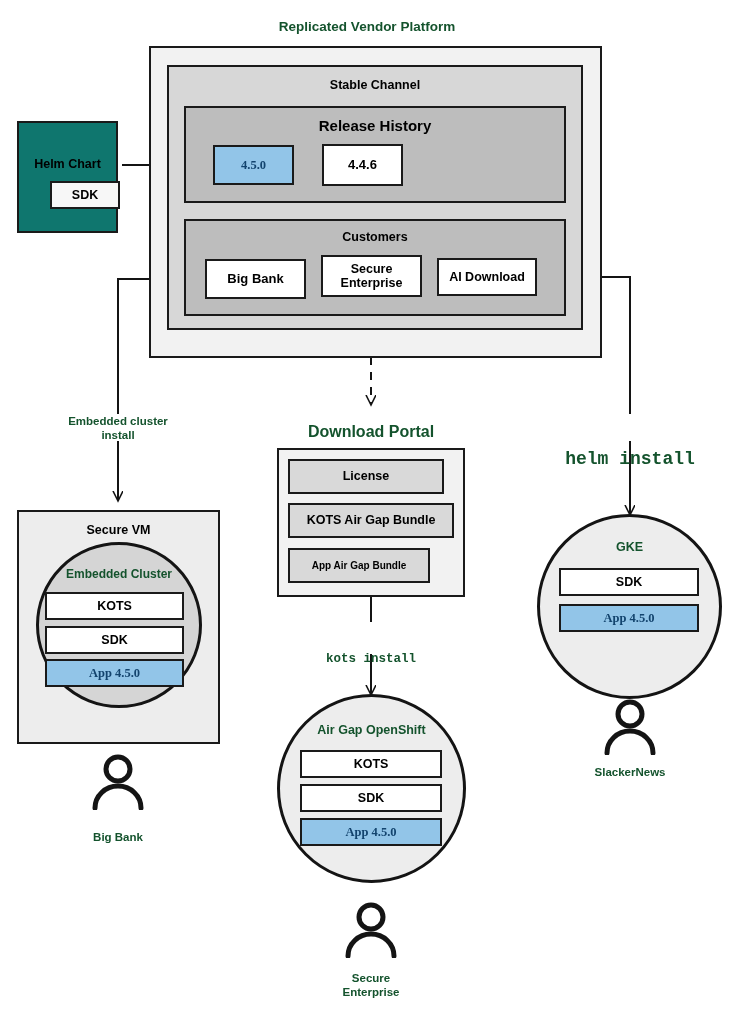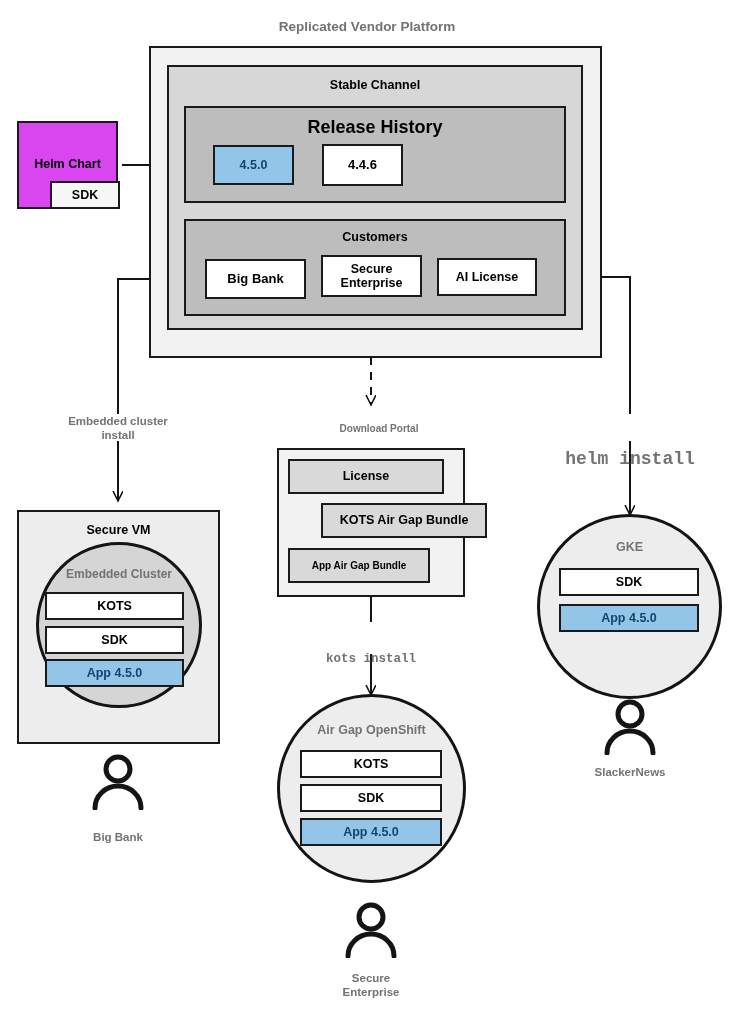--- a/index.html
+++ b/index.html
@@ -17,21 +17,21 @@
     height: 1026px;
     background: #ffffff;
     overflow: hidden;
   }
 
   
   .lbl {
     position: absolute;
     text-align: center;
     font-weight: bold;
-    color: #737373;
+    color: #14532d;
     line-height: 1.18;
     white-space: pre-line;
   }
   .mono {
     font-family: "Liberation Mono", "DejaVu Sans Mono", monospace;
     font-weight: bold;
   }
 
   
   .box {
@@ -45,21 +45,21 @@
     text-align: center;
     font-weight: bold;
     color: #000;
   }
 
   .plat-outer  { background: #F2F2F2; }
   .chan        { background: #D7D7D7; }
   .sect        { background: #BDBDBD; }
   .white-box   { background: #FFFFFF; }
   .gray-box    { background: #D9D9D9; }
-  .blue-box    { background: #92C5E8; border-color: #2E6EA6; }
+  .blue-box    { background: #92C5E8; border-color: #2E6EA6; font-family: Liberation Serif, serif; }
   .blue-box .t { color: #13446E; }
   .vm-box      { background: #EDEDED; }
 
   .cell {
     position: absolute;
     box-sizing: border-box;
     border: 2px solid #1a1a1a;
     display: flex;
     align-items: center;
     justify-content: center;
@@ -115,64 +115,64 @@
 
   <div class="lbl" style="left:0;width:734px;top:19px;font-size:13.5px;">Replicated Vendor Platform</div>
 
   <div class="box plat-outer" style="left:149px;top:46px;width:453px;height:312px;"></div>
 
   <div class="box chan" style="left:167px;top:65px;width:416px;height:265px;">
     <div class="box-title" style="top:11px;font-size:12.5px;">Stable Channel</div>
   </div>
 
   <div class="box sect" style="left:184px;top:106px;width:382px;height:97px;">
-    <div class="box-title" style="top:9px;font-size:18px;">Release History</div>
+    <div class="box-title" style="top:9px;font-size:15px;">Release History</div>
   </div>
   <div class="cell blue-box" style="left:213px;top:145px;width:81px;height:40px;font-size:12.5px;">
     <span class="t">4.5.0</span>
   </div>
   <div class="cell white-box" style="left:322px;top:144px;width:81px;height:42px;font-size:13px;">
     <span>4.4.6</span>
   </div>
 
   <div class="box sect" style="left:184px;top:219px;width:382px;height:97px;">
     <div class="box-title" style="top:9px;font-size:12.5px;">Customers</div>
   </div>
   <div class="cell white-box" style="left:205px;top:259px;width:101px;height:40px;font-size:13px;">
     <span>Big Bank</span>
   </div>
   <div class="cell white-box" style="left:321px;top:255px;width:101px;height:42px;font-size:12.5px;white-space:pre-line;">
     <span>Secure
 Enterprise</span>
   </div>
   <div class="cell white-box" style="left:437px;top:258px;width:100px;height:38px;font-size:12.5px;">
-    <span>AI License</span>
-  </div>
-
-  <div class="box gray-box" style="left:17px;top:121px;width:101px;height:88px;background:#d946ef;">
+    <span>AI Download</span>
+  </div>
+
+  <div class="box gray-box" style="left:17px;top:121px;width:101px;height:112px;background:#0f766e;">
     <div class="box-title" style="top:34px;font-size:12.5px;">Helm Chart</div>
   </div>
   <div class="cell" style="left:50px;top:181px;width:70px;height:28px;background:#F7F7F7;font-size:12.5px;">
     <span>SDK</span>
   </div>
 
   <div class="lbl" style="left:38px;top:415px;width:160px;font-size:11.5px;">Embedded cluster
 install</div>
 
   <div class="lbl mono" style="left:550px;top:438px;width:160px;font-size:18px;margin-top:11px;">helm install</div>
 
-  <div class="lbl" style="left:289px;top:423px;width:180px;font-size:10px;">Download Portal</div>
+  <div class="lbl" style="left:281px;top:423px;width:180px;font-size:16px;">Download Portal</div>
 
   <div class="lbl mono" style="left:291px;top:652px;width:160px;font-size:12.5px;">kots install</div>
 
   <div class="box" style="left:277px;top:448px;width:188px;height:149px;background:#F2F2F2;"></div>
   <div class="cell gray-box" style="left:288px;top:459px;width:156px;height:35px;font-size:12.5px;">
     <span>License</span>
   </div>
-  <div class="cell gray-box" style="left:288px;top:503px;width:166px;height:35px;font-size:12.5px;margin-left:33px;">
+  <div class="cell gray-box" style="left:288px;top:503px;width:166px;height:35px;font-size:12.5px;">
     <span>KOTS Air Gap Bundle</span>
   </div>
   <div class="cell gray-box" style="left:288px;top:548px;width:142px;height:35px;font-size:10px;">
     <span>App Air Gap Bundle</span>
   </div>
 
   <div class="box vm-box" style="left:17px;top:510px;width:203px;height:234px;">
     <div class="box-title" style="top:11px;font-size:12.5px;">Secure VM</div>
   </div>
   <div class="circle circle-ec" style="left:36px;top:542px;width:166px;height:166px;"></div>

